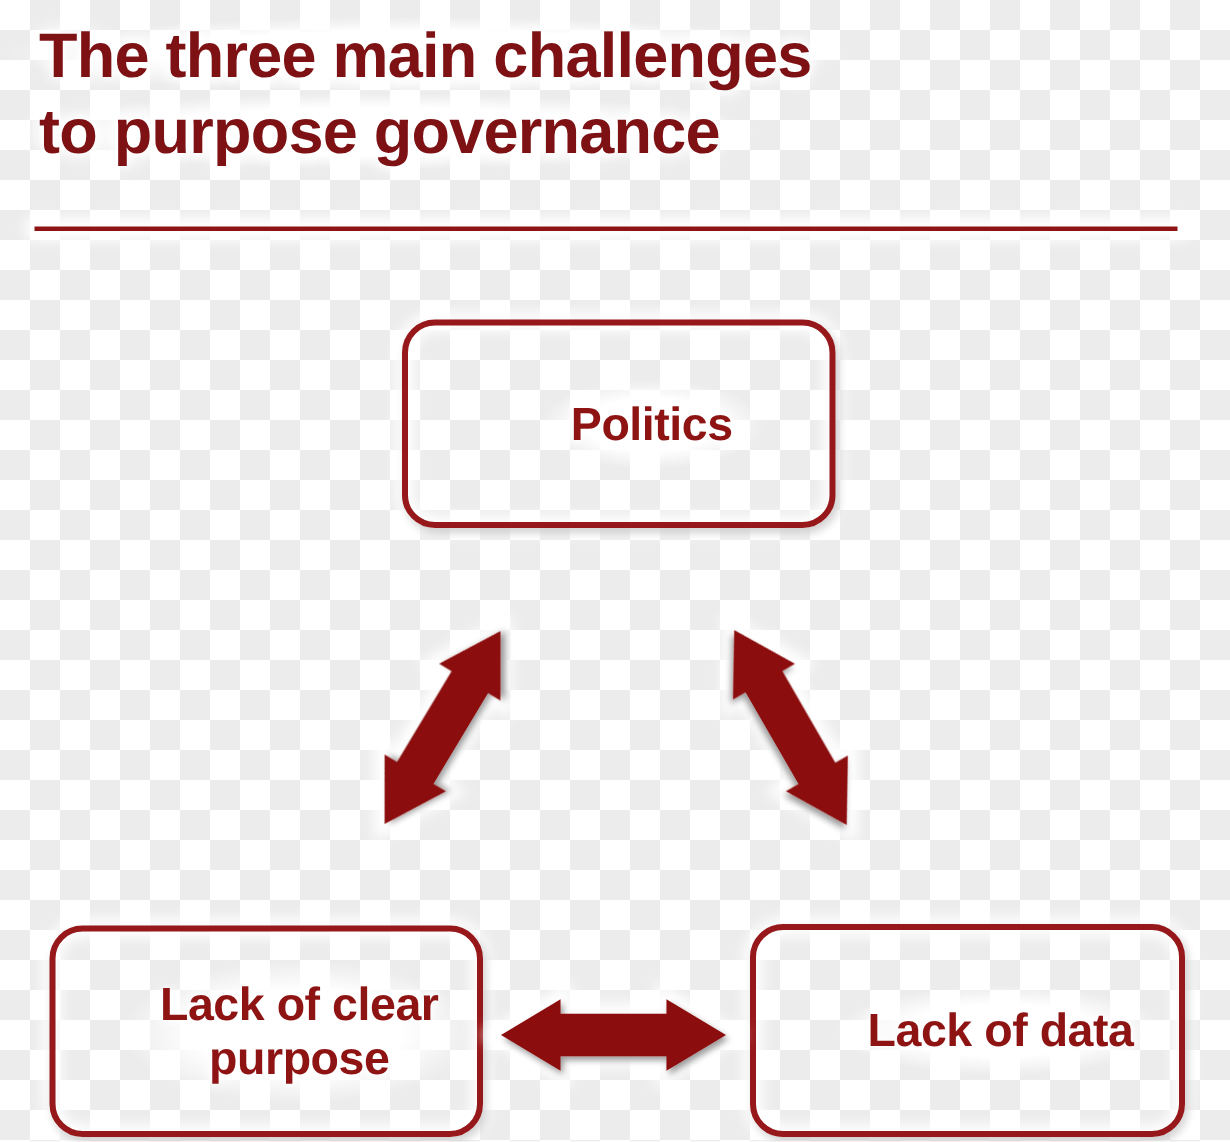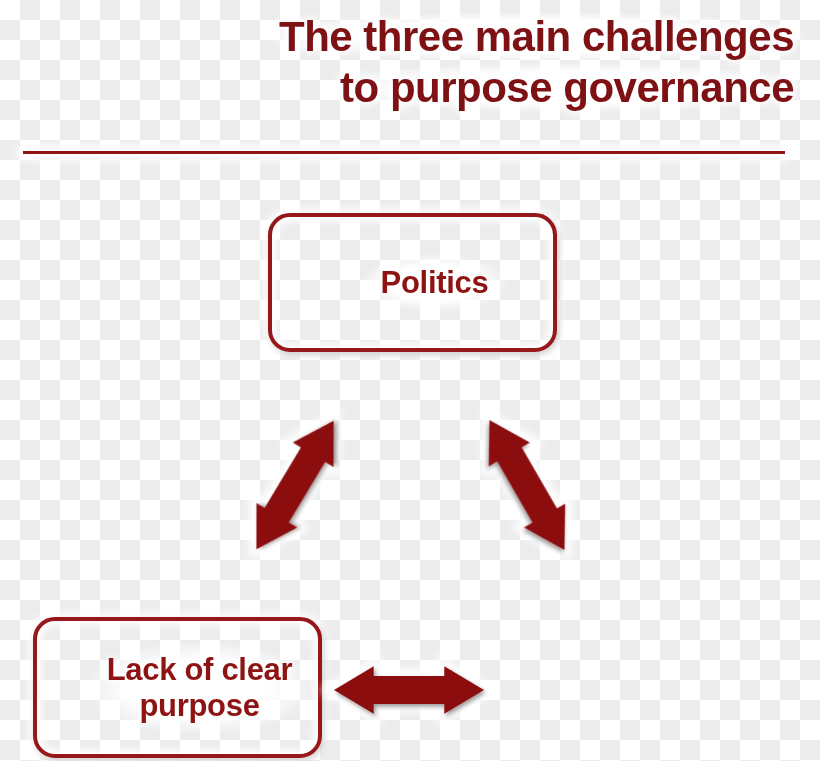--- a/index.html
+++ b/index.html
@@ -17,21 +17,21 @@
     width: 820px;
     height: 761px;
     font-family: "Liberation Sans", "DejaVu Sans", sans-serif;
     background-color: var(--checker-b);
     background-image: conic-gradient(var(--checker-a) 25%, var(--checker-b) 0 50%, var(--checker-a) 0 75%, var(--checker-b) 0);
     background-size: 40px 40px;
   }
   .title {
     position: absolute;
     top: 11px; left: 0; right: 0;
-    text-align: right;
+    text-align: left;
     font-size: 42px;
     font-weight: 700;
     line-height: 47px;
     letter-spacing: -0.5px;
     color: var(--title-text);
   }
   .title .halo-line {
     display: inline-block;
     padding: 2px 26px;
     background: radial-gradient(ellipse closest-side, #ffffff 62%, rgba(255,255,255,0) 100%);
@@ -109,20 +109,23 @@
   <div class="divider"></div>
 
   <div class="node node-politics">
     <span class="node-label">Politics</span>
   </div>
 
   <div class="node node-purpose">
     <span class="node-label">Lack of clear purpose</span>
   </div>
 
+  <div class="node node-data">
+    <span class="node-label">Lack of data</span>
+  </div>
 
   <div class="arrow arrow-left">
     <svg viewBox="0 0 170 60">
       <use href="#dblarrow" fill="#ffffff" stroke="#ffffff" stroke-width="16" filter="url(#whiteblur)"></use>
       <use href="#dblarrow" class="arrow-red" filter="url(#arrowshadow)"></use>
     </svg>
   </div>
 
   <div class="arrow arrow-right">
     <svg viewBox="0 0 170 60">

